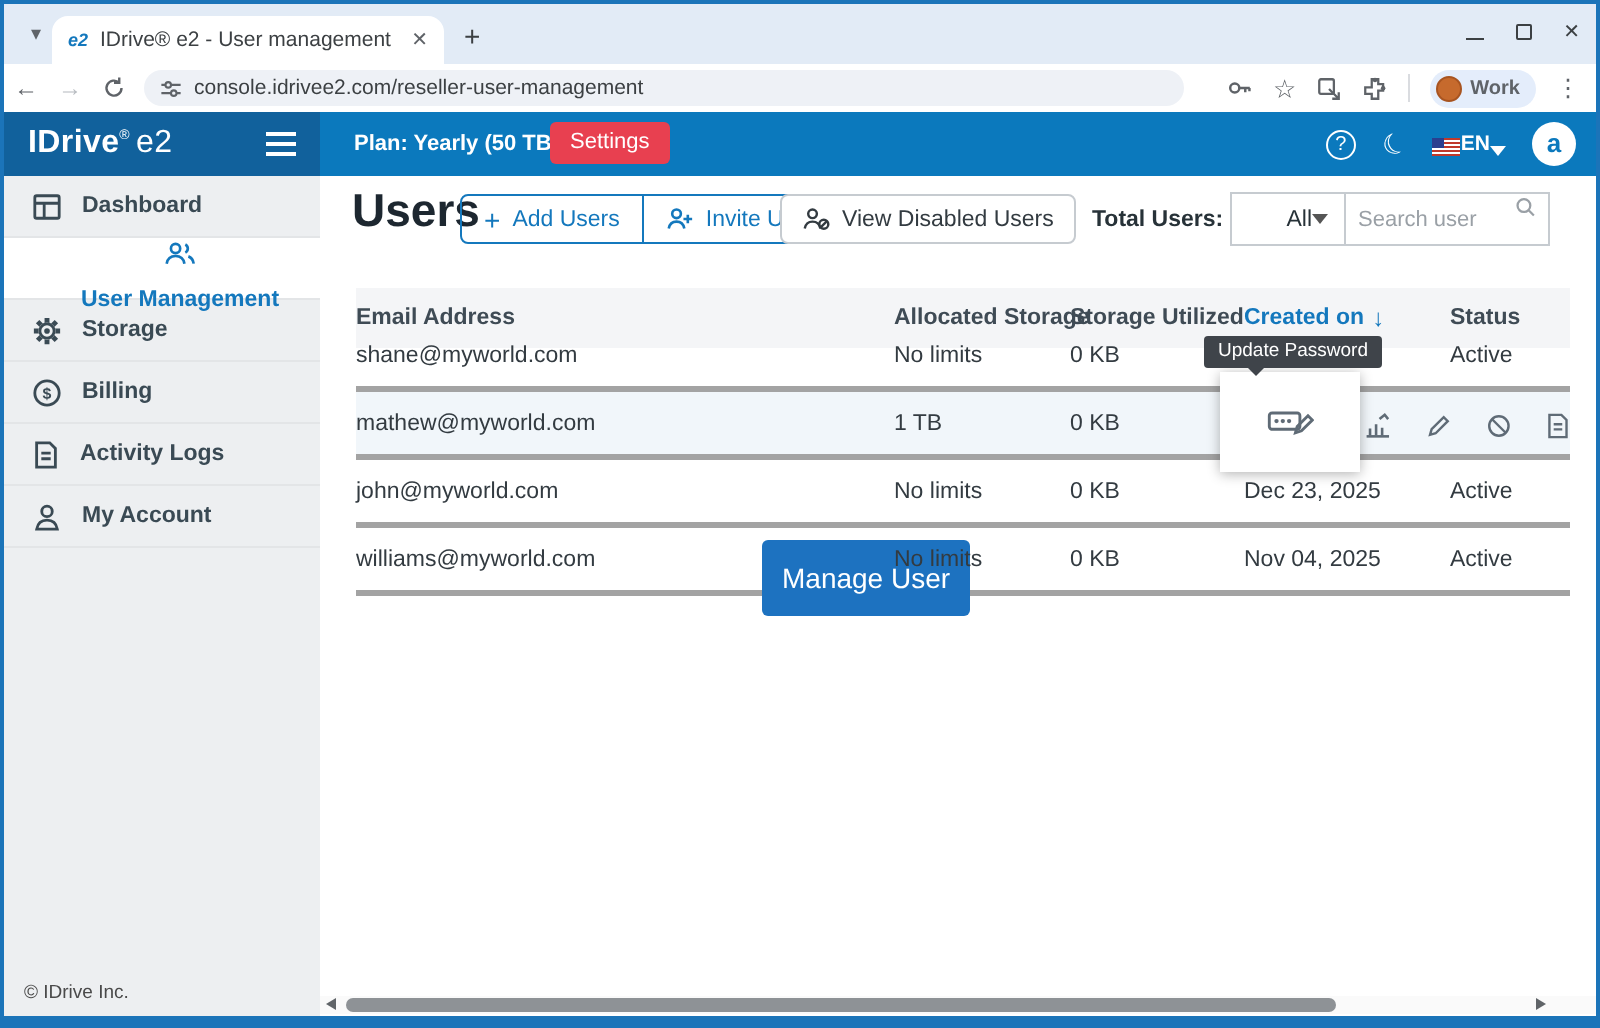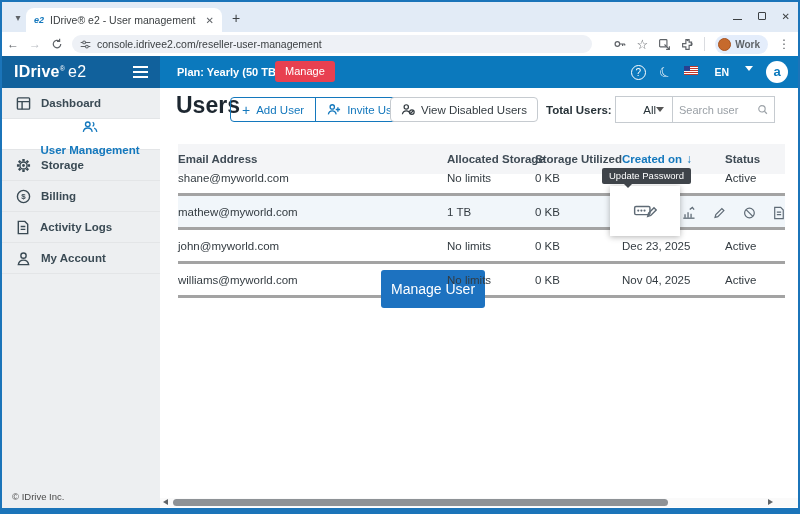--- a/index.html
+++ b/index.html
@@ -39,21 +39,21 @@
   .logo { color:#fff; font-size:16px; font-weight:bold; letter-spacing:.2px; }
   .logo sup { font-size:7px; font-weight:normal; }
   .logo .prod { font-weight:normal; margin-left:3px; }
   .hamburger { margin-left:auto; display:flex; flex-direction:column; gap:3px; }
   .hamburger i { width:15px; height:2px; background:#fff; display:block; }
   .plan { position:absolute; left:175px; top:10px; color:#fff; font-size:11px; font-weight:bold; }
   .upgrade { position:absolute; left:273px; top:5px; height:21px; background:#e84050; color:#fff; font-size:11px; border:none; border-radius:3px; padding:0 10px; line-height:21px; }
   .appbar-right { position:absolute; right:10px; top:0; height:32px; display:flex; align-items:center; gap:13px; }
   .help-ic { width:15px; height:15px; border:1.3px solid #fff; border-radius:50%; color:#fff; font-size:10px; text-align:center; line-height:13px; }
   .moon { color:#fff; font-size:14px; transform:rotate(-25deg); }
-  .lang { display:flex; align-items:flex-start; gap:16px; }
+  .lang { display:flex; align-items:flex-end; gap:0; }
   .flag { width:14px; height:9px; background:repeating-linear-gradient(#c0392b 0 1px, #fff 1px 2px); position:relative; }
   .flag::after { content:""; position:absolute; left:0; top:0; width:6px; height:5px; background:#2a3f8f; }
   .lang-txt { color:#fff; font-size:10.5px; font-weight:bold; }
   .caret-down { width:0; height:0; border-left:4px solid transparent; border-right:4px solid transparent; border-top:5px solid #fff; }
   .avatar { width:22px; height:22px; background:#fff; border-radius:50%; color:#0b79bd; font-size:13px; font-weight:bold; text-align:center; line-height:22px; }
 
   
   .sidebar { position:absolute; left:2px; top:88px; width:176px; bottom:6px; background:#edeff1; }
   .side-item { height:31px; display:flex; align-items:center; gap:10px; padding:0 14px; font-size:11.5px; font-weight:bold; color:#3a4a54; border-bottom:1px solid #e3e5e7; cursor:pointer; }
   .side-item svg { flex:none; }
@@ -64,21 +64,21 @@
   .main { position:absolute; left:160px; top:88px; right:2px; bottom:6px; background:#fff; }
   .page-title { position:absolute; left:16px; top:4px; font-size:23px; font-weight:bold; color:#1d2730; }
   .btn-group { position:absolute; left:70px; top:9px; height:25px; border:1px solid #1478bd; border-radius:4px; display:flex; }
   .btn-group .seg { display:flex; align-items:center; gap:6px; padding:0 11px; color:#1478bd; font-size:11.5px; cursor:pointer; }
   .btn-group .seg + .seg { border-left:1px solid #1478bd; }
   .plus-glyph { font-size:14px; }
   .btn-outline { position:absolute; left:230px; top:9px; height:25px; border:1px solid #c6cbd0; border-radius:4px; background:#fff; display:flex; align-items:center; gap:6px; padding:0 10px; font-size:11.5px; color:#333b41; }
   .total { position:absolute; left:386px; top:16px; font-size:11.5px; font-weight:bold; color:#273238; }
   .filter-box { position:absolute; left:455px; top:8px; width:58px; height:27px; border:1px solid #c6cbd0; display:flex; align-items:center; justify-content:flex-end; padding:0 8px; font-size:11.5px; color:#273238; background:#fff; }
   .filter-box .caret { width:0; height:0; border-left:4px solid transparent; border-right:4px solid transparent; border-top:5px solid #555; }
-  .search-box { position:absolute; left:512px; top:8px; width:103px; height:27px; border:1px solid #c6cbd0; display:flex; align-items:center; padding:0 6px; background:#fff; }
+  .search-box { position:absolute; left:512px; top:8px; width:103px; height:27px; border:1px solid #c6cbd0; display:flex; padding:0 6px; background:#fff; }
   .search-box input { border:none; outline:none; width:100%; font-size:11px; color:#333; font-family:"Liberation Sans",sans-serif; }
   .search-box input::placeholder { color:#9aa0a6; }
 
   
   .thead { position:absolute; left:18px; right:13px; top:56px; height:30px; background:#f4f5f7; }
   .tcell { position:absolute; top:0; height:100%; display:flex; align-items:center; font-size:11.5px; }
   .thead .tcell { font-weight:bold; color:#3f4b55; }
   .c1 { left:0; } .c2 { left:269px; } .c3 { left:357px; } .c4 { left:444px; } .c5 { left:547px; }
   .thead-inner, .trow { position:relative; }
   .sorted { color:#1478bd !important; }
@@ -172,21 +172,21 @@
     <span class="logo">
       <span>IDrive</span><sup>®</sup><span class="prod">e2</span>
     </span>
     <span class="hamburger">
         <i></i>
         <i></i>
         <i></i>
       </span>
   </div>
   <span class="plan">Plan: Yearly (50 TB)</span>
-  <button class="upgrade">Manage</button>
+  <button class="upgrade">Settings</button>
   <div class="appbar-right">
     <span class="help-ic">?</span>
     <span class="moon">☾</span>
     <span class="lang">
       <span class="flag"></span>
       <span class="lang-txt">EN</span>
       <span class="caret-down"></span>
     </span>
     <span class="avatar">a</span>
   </div>
@@ -250,21 +250,21 @@
   </div>
   <div class="side-footer">© IDrive Inc.</div>
 </div>
 
 <div class="main">
   <div class="page-title">Users</div>
 
   <div class="btn-group">
     <span class="seg">
       <span class="plus-glyph">+</span>
-      <span>Add User</span>
+      <span>Add Users</span>
     </span>
     <span class="seg">
       <svg width="14" height="13" viewBox="0 0 16 15">
           <g fill="none" stroke="currentColor" stroke-width="1.5">
             <circle cx="6" cy="4.5" r="2.5"></circle>
             <path d="M1.5 13c.5-2.8 2.4-4 4.5-4s4 1.2 4.5 4"></path>
             <path d="M12.5 5v5M10 7.5h5"></path>
           </g>
         </svg>
       <span>Invite Users</span>

